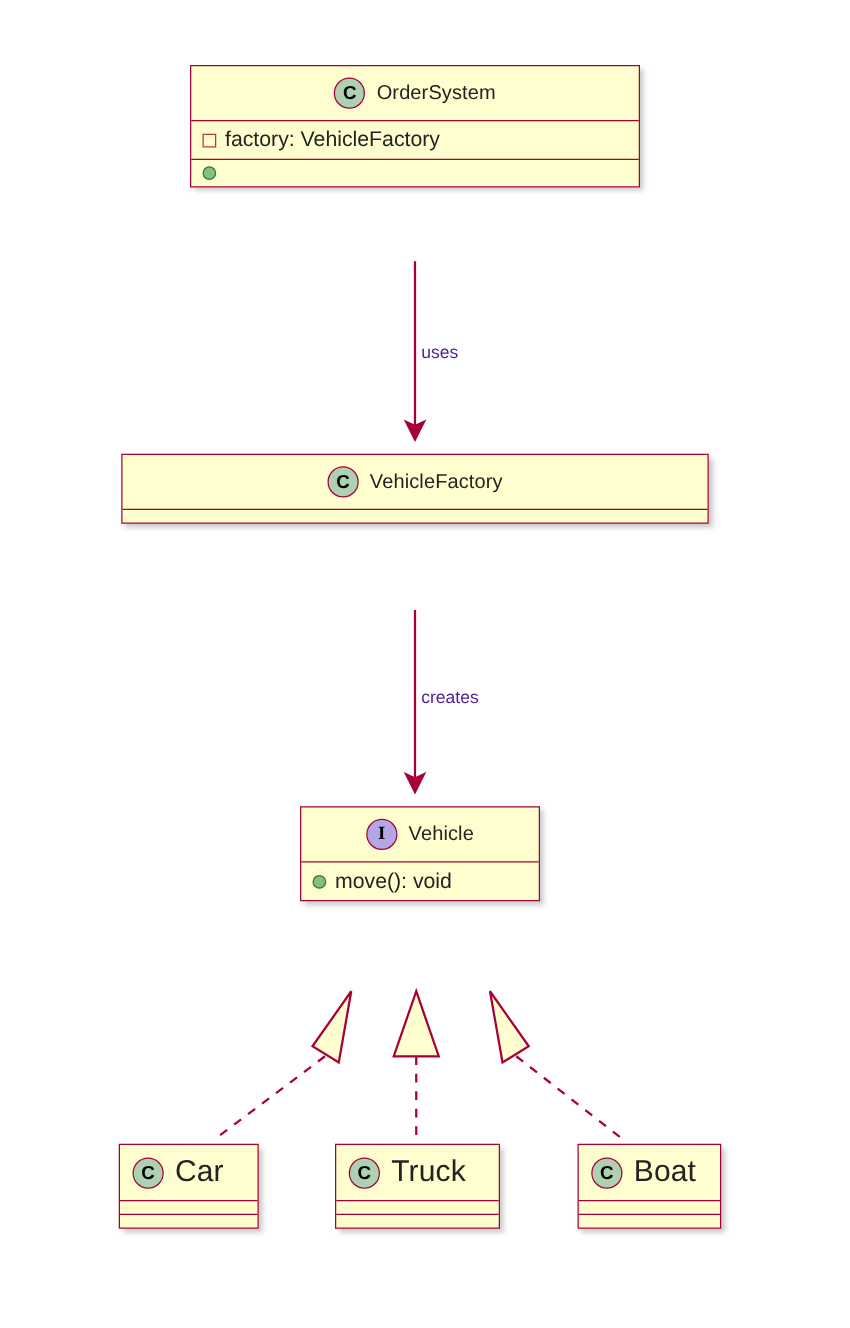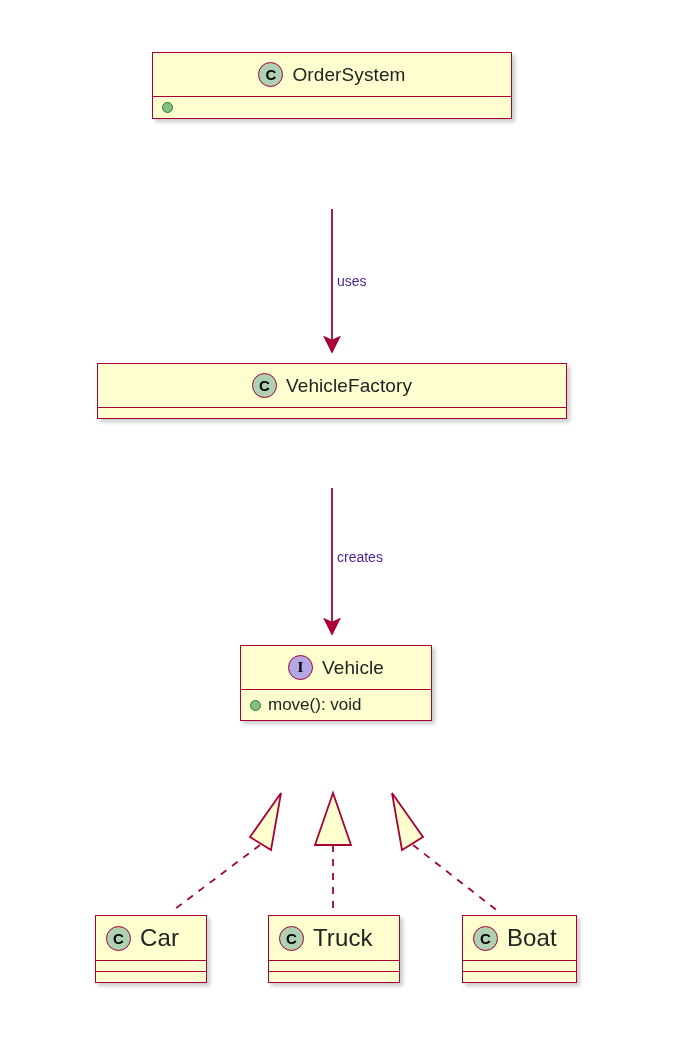--- a/index.html
+++ b/index.html
@@ -52,21 +52,21 @@
     gap: 9px;
     padding: 9px 10px;
     box-sizing: border-box;
   }
   .node-header.compact {
     padding: 8px 10px;
     justify-content: flex-start;
   }
 
   .node-title {
-    font-size: 19px;
+    font-size: 16px;
     color: #232323;
     letter-spacing: 0.1px;
     white-space: nowrap;
   }
   .node-title.italic {
   }
   .node-title.small {
     font-size: 24px;
   }
 
@@ -191,20 +191,24 @@
   <div class="edge-label" style="left:337px; top:273px;">uses</div>
 
   <div class="edge-label" style="left:337px; top:549px;">creates</div>
 
   <div class="uml-node" style="left:152px; top:52px; width:360px;">
     <div class="node-header">
       <span class="badge class-badge">C</span>
       <span class="node-title">OrderSystem</span>
     </div>
     <div class="compartment">
+      <span class="vis private-field"></span>
+      <span class="member-text">factory: VehicleFactory</span>
+    </div>
+    <div class="compartment">
       <span class="vis public-method"></span>
     </div>
   </div>
 
   <div class="uml-node" style="left:97px; top:363px; width:470px;">
     <div class="node-header">
       <span class="badge class-badge">C</span>
       <span class="node-title">VehicleFactory</span>
     </div>
     <div class="compartment empty"></div>

